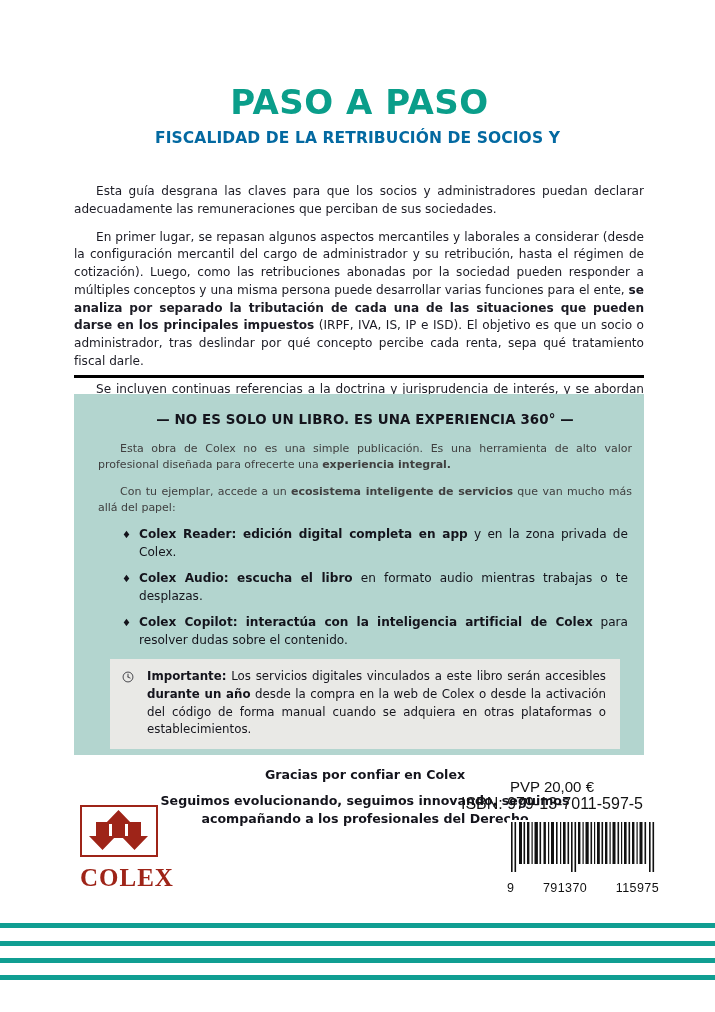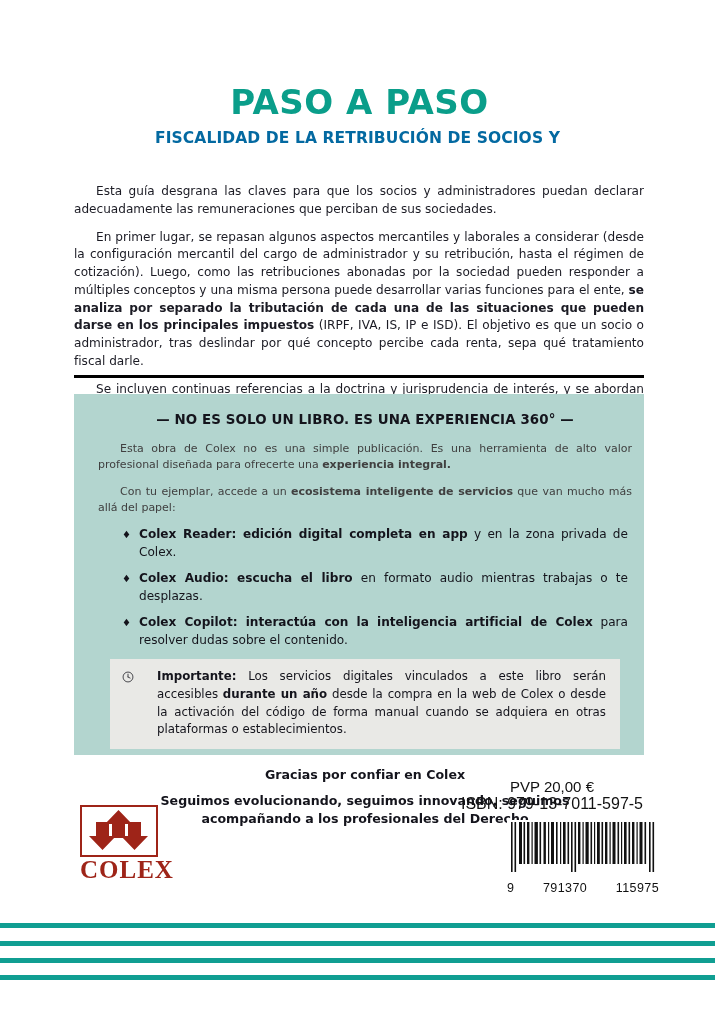--- a/index.html
+++ b/index.html
@@ -134,21 +134,21 @@
     color: #14141c;
   }
   .exp-list li b { font-weight: 700; }
 
   
   .callout {
     margin: 10px 12px 0 12px;
     background: #e9e9e6;
     padding: 9px 14px 10px 12px;
     display: flex;
-    gap: 23px;
+    gap: 13px;
     align-items: flex-start;
   }
   .callout-icon {
     flex: 0 0 auto;
     margin-top: 2px;
     line-height: 1;
   }
   .callout-text {
     font-family: "DejaVu Sans", sans-serif;
     font-size: 11.8px;
@@ -195,21 +195,21 @@
     box-sizing: border-box;
     position: relative;
     background: #ffffff;
   }
   .logo-word {
     font-family: "Liberation Serif", serif;
     font-weight: 700;
     font-size: 25px;
     letter-spacing: 1px;
     color: #9e2418;
-    margin-top: 0;
+    margin-top: 8px;
     text-align: center;
     width: 78px;
     line-height: 1.05;
   }
 
   
   .price-block {
     position: absolute;
     right: 48px;
     top: 778px;

